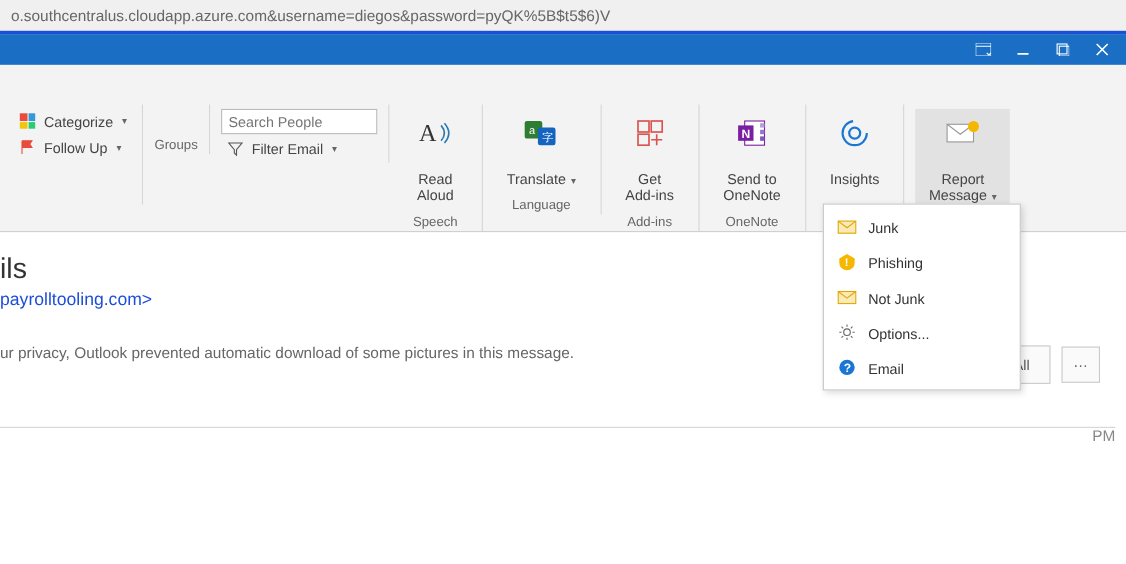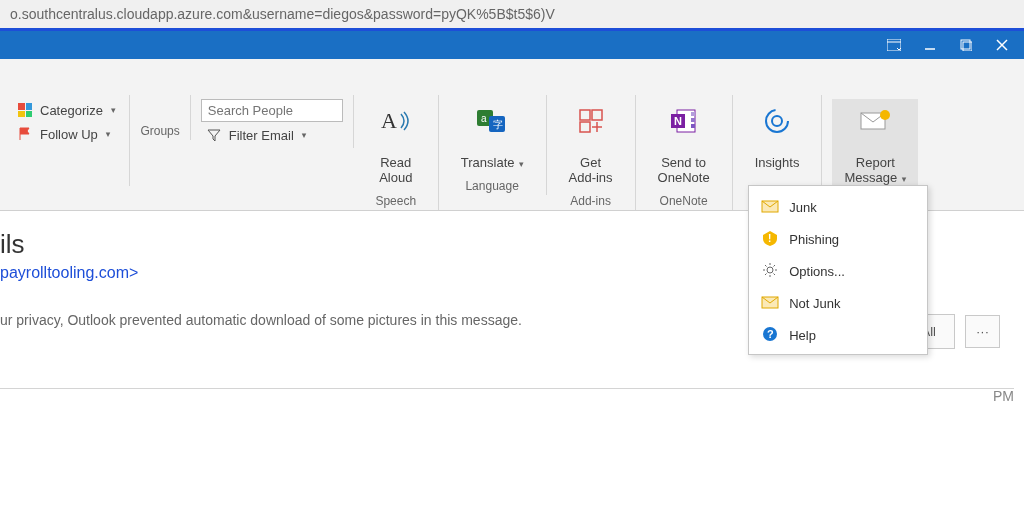--- a/index.html
+++ b/index.html
@@ -226,53 +226,53 @@
             <span class="dico">
                 <svg width="16" height="16">
                   <path d="M8 1 L15 5 L15 9 Q15 14 8 16 Q1 14 1 9 L1 5 Z" fill="#f5b700"></path>
                   <text x="6" y="12" font-size="10" fill="#fff" font-weight="bold">!</text>
                 </svg>
               </span>
             <span>Phishing</span>
           </div>
           <div class="dropdown-item">
             <span class="dico">
+                <svg width="18" height="14">
+                  <rect x="1" y="2" width="16" height="11" fill="#fbe9b7" stroke="#e0a800"></rect>
+                  <path d="M1 2 L9 8 L17 2" fill="none" stroke="#e0a800"></path>
+                </svg>
+              </span>
+            <span>Not Junk</span>
+          </div>
+          <div class="dropdown-item">
+            <span class="dico">
                 <svg width="16" height="16">
                   <circle cx="8" cy="8" r="3" fill="none" stroke="#666"></circle>
                   <g stroke="#666">
                     <line x1="8" y1="1" x2="8" y2="3"></line>
                     <line x1="8" y1="13" x2="8" y2="15"></line>
                     <line x1="1" y1="8" x2="3" y2="8"></line>
                     <line x1="13" y1="8" x2="15" y2="8"></line>
                     <line x1="3" y1="3" x2="4.5" y2="4.5"></line>
                     <line x1="11.5" y1="11.5" x2="13" y2="13"></line>
                     <line x1="3" y1="13" x2="4.5" y2="11.5"></line>
                     <line x1="11.5" y1="4.5" x2="13" y2="3"></line>
                   </g>
                 </svg>
               </span>
             <span>Options...</span>
           </div>
           <div class="dropdown-item">
             <span class="dico">
-                <svg width="18" height="14">
-                  <rect x="1" y="2" width="16" height="11" fill="#fbe9b7" stroke="#e0a800"></rect>
-                  <path d="M1 2 L9 8 L17 2" fill="none" stroke="#e0a800"></path>
-                </svg>
-              </span>
-            <span>Not Junk</span>
-          </div>
-          <div class="dropdown-item">
-            <span class="dico">
                 <svg width="16" height="16">
                   <circle cx="8" cy="8" r="7" fill="#1976d2"></circle>
                   <text x="5" y="12" font-size="11" fill="#fff" font-weight="bold">?</text>
                 </svg>
               </span>
-            <span>Help</span>
+            <span>Email</span>
           </div>
         </div>
       </div>
       <div class="ribbon-group-label">&nbsp;</div>
     </div>
 
   </div>
 </div>
 
 <div class="body-area">

